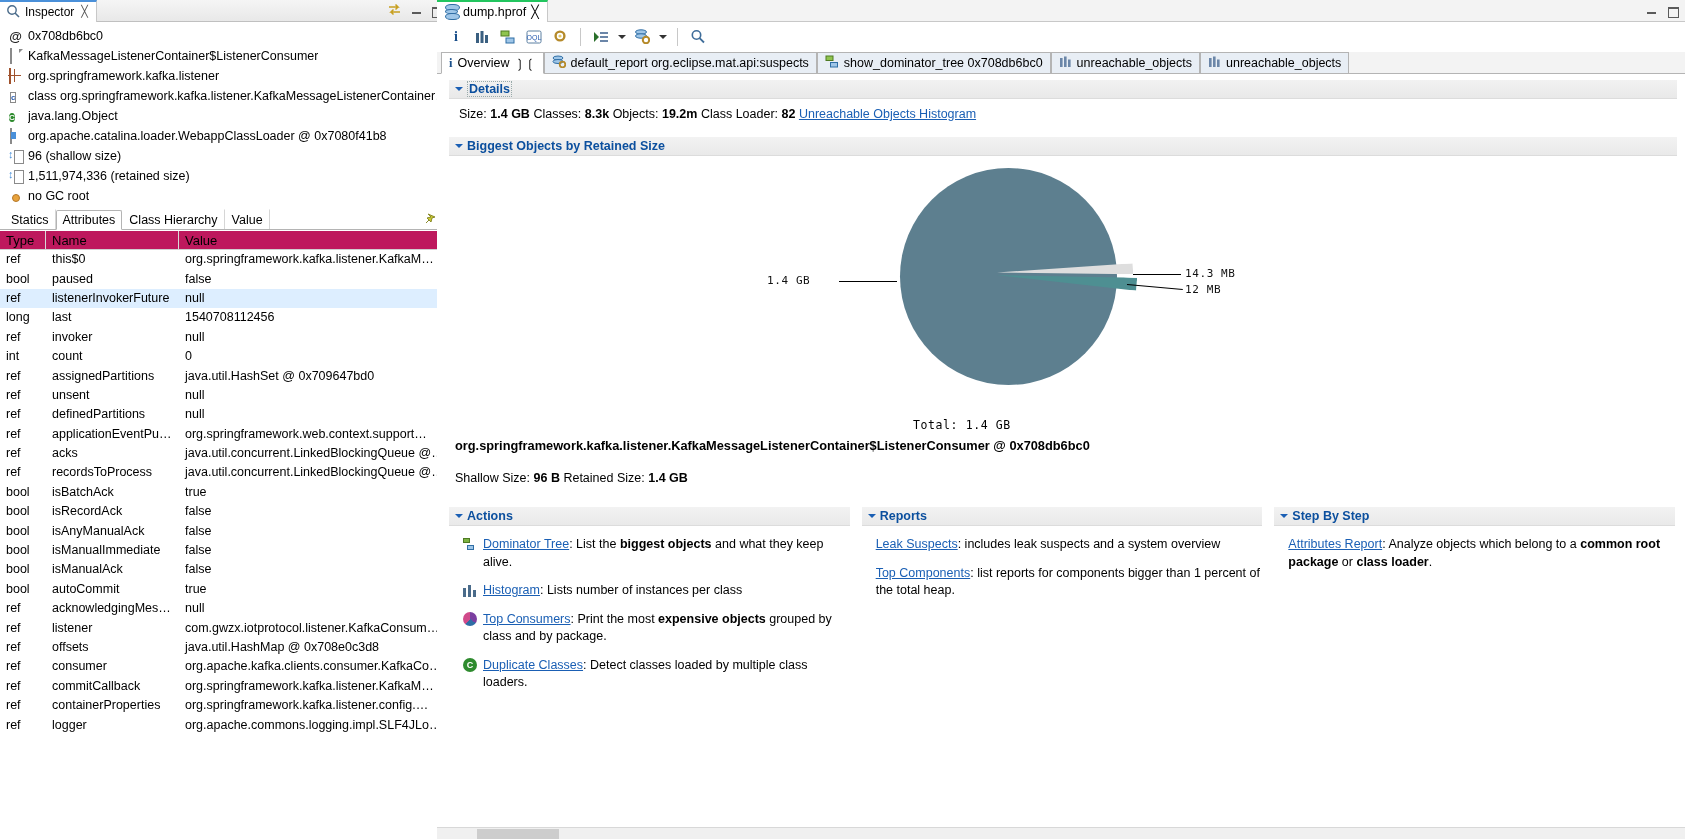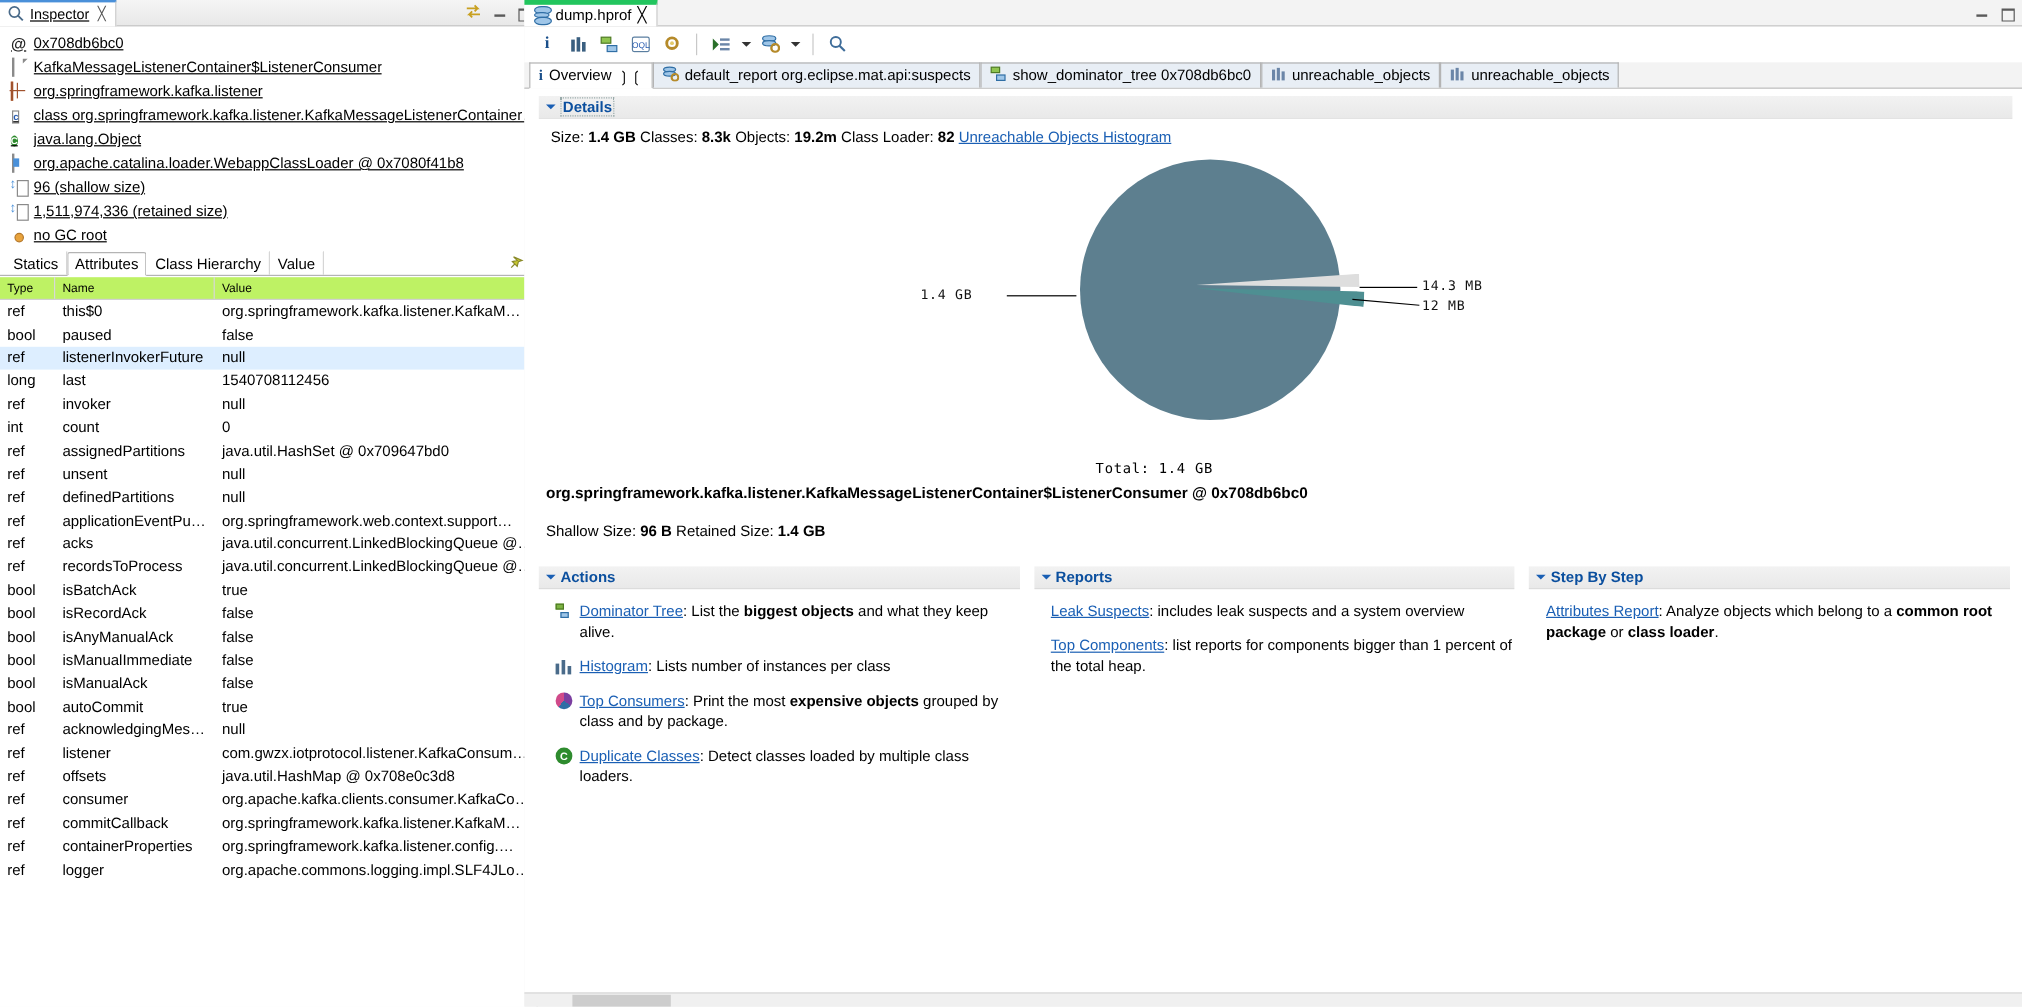--- a/index.html
+++ b/index.html
@@ -12,21 +12,20 @@
     font-size: 12px;
     color: #000;
   }
   #root { position: relative; width: 1685px; height: 839px; background: #f3f3f3; }
 
   
   #inspector {
     position: absolute; left: 0; top: 0; width: 448px; height: 839px;
     background: #ffffff;
     border-right: 1px solid #a0a0a0;
-    text-decoration: underline;
   }
   .view-tabbar {
     height: 22px;
     background: linear-gradient(to bottom,#f5f5f5,#e8e8e8);
     border-bottom: 1px solid #c0c0c0;
     position: relative;
     display: flex; align-items: center;
   }
   .view-tab {
     height: 22px; display: flex; align-items: center; gap: 4px;
@@ -102,22 +101,22 @@
   }
   .insp-tab.inactive { border-right: 1px solid #d6d6d6; }
   .pin-icon {
     position: absolute; right: 10px; top: 3px; width: 14px; height: 14px;
     color: #8a8a2a; font-size: 13px; line-height: 14px;
   }
 
   
   .attr-table { position: absolute; left: 0; right: 0; top: 231px; bottom: 0; background:#fff; }
   .attr-head {
-    display: flex; height: 19px; font-size: 10px;
-    border-bottom: 1px solid #d0d0d0; background:#bef264;
+    display: flex; height: 19px; font-size: 13px;
+    border-bottom: 1px solid #d0d0d0; background:#be185d;
   }
   .attr-head div { padding-left: 6px; line-height: 19px; border-right: 1px solid #d8d8d8; }
   .col-type { width: 46px; flex: 0 0 46px; }
   .col-name { width: 133px; flex: 0 0 133px; }
   .col-value { flex: 1 1 auto; overflow: hidden; }
   .attr-row {
     display: flex; height: 19.4px; font-size: 12.5px; align-items: center;
     white-space: nowrap; overflow: hidden;
   }
   .attr-row > div { line-height: 19px; padding-left: 6px; overflow: hidden; text-overflow: clip; }
@@ -129,21 +128,21 @@
     background: #f3f3f3;
   }
   .editor-tabbar {
     height: 22px; background: #f3f3f3;
     display: flex; align-items: center; position: relative;
     border-bottom: 1px solid #c8c8c8;
   }
   .editor-tab {
     height: 22px; display: flex; align-items: center; gap: 5px;
     padding: 0 8px 0 8px; background: #ffffff;
-    border-top: 4px solid #22c55e; border-right: 1px solid #c8c8c8;
+    border-top: 2px solid #22c55e; border-right: 1px solid #c8c8c8;
     font-size: 12.5px;
   }
   .editor-win-right {
     position: absolute; right: 6px; top: 0; height: 22px;
     display: flex; align-items: center; gap: 8px;
   }
   .ic-hprof { width: 13px; height: 15px; position: relative; }
   .ic-hprof::before, .ic-hprof::after, .ic-hprof i {
     content:""; position:absolute; left:0; width:13px; height:5px;
     border:1px solid #2f6ea5; background:#9fc6e8; border-radius:50%/60%;
@@ -608,20 +607,24 @@
         <b>1.4 GB</b>
         <span>Classes:</span>
         <b>8.3k</b>
         <span>Objects:</span>
         <b>19.2m</b>
         <span>Class Loader:</span>
         <b>82</b>
         <a class="lnk">Unreachable Objects Histogram</a>
       </div>
 
+      <div class="section-header" style="margin-top:16px;">
+        <span class="twisty"></span>
+        <span class="sect-title">Biggest Objects by Retained Size</span>
+      </div>
 
       <div class="chart-wrap">
         <div class="pie"></div>
         <div class="slice-white"></div>
         <div class="slice-teal"></div>
 
         <div class="leader" style="left:402px; top:121px; width:58px;"></div>
         <div class="chart-lbl" style="left:330px; top:114px;">1.4 GB</div>
 
         <div class="leader" style="left:696px; top:114px; width:48px;"></div>

